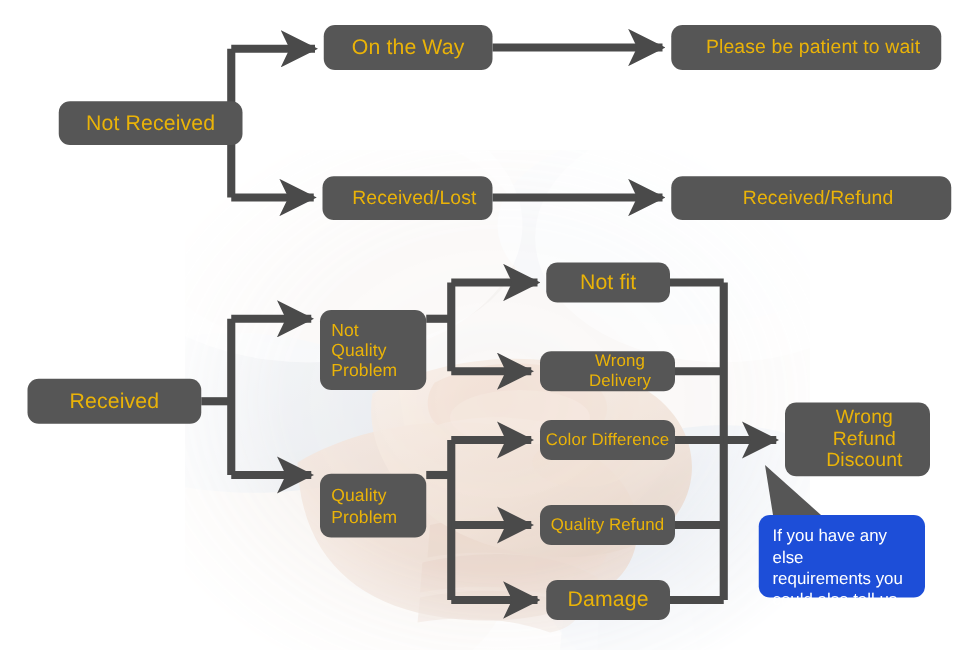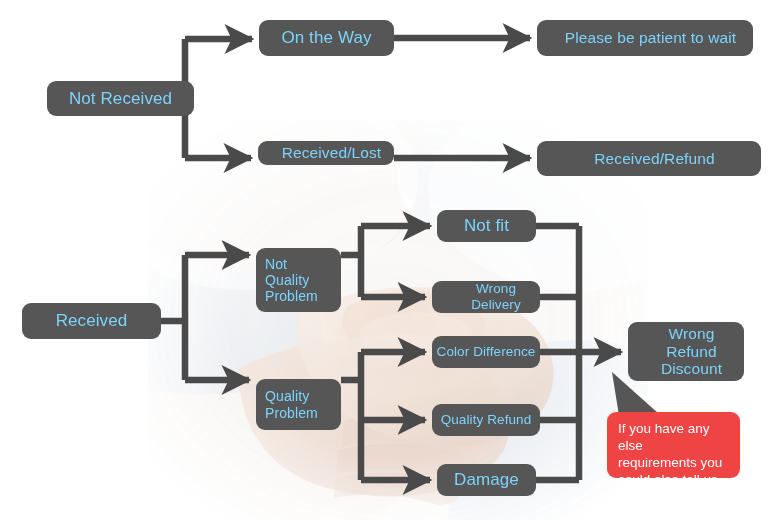--- a/index.html
+++ b/index.html
@@ -36,21 +36,21 @@
     position: absolute;
     left: 0; top: 0;
     width: 780px; height: 520px;
     pointer-events: none;
   }
 
   
   .node {
     position: absolute;
     background: #565656;
-    color: #7dd3fc;
+    color: #eab308;
     border-radius: 9px;
     box-sizing: border-box;
     display: flex;
     align-items: center;
     justify-content: center;
     text-align: center;
     line-height: 1.16;
     letter-spacing: 0.1px;
     white-space: pre-line;
     -webkit-font-smoothing: antialiased;
@@ -62,21 +62,21 @@
   }
 
   .sz-lg  { font-size: 17px; }
   .sz-md  { font-size: 15.5px; padding-left: 11px; }
   .sz-sm  { font-size: 14px; }
   .sz-xs  { font-size: 13.5px; }
 
   
   #callout-note {
     position: absolute;
-    background: #ef4444;
+    background: #1d4ed8;
     color: #ffffff;
     border-radius: 9px;
     box-sizing: border-box;
     font-size: 13.5px;
     line-height: 1.26;
     padding: 8px 9px 7px 11px;
     white-space: pre-line;
     text-align: left;
   }
   #callout-tail {
@@ -204,21 +204,21 @@
       <path d="M 536 480 L 579 480"></path>
       <path d="M 579 226 L 579 480"></path>
       <path d="M 579 352 L 621 352" marker-end="url(#ah)"></path>
     </g>
   </svg>
 
   <div class="node sz-lg" style="left:24px;  top:81px;  width:147px; height:35px;margin-left:23px;">Not Received</div>
 
   <div class="node sz-lg" style="left:259px; top:20px;  width:135px; height:36px;">On the Way</div>
 
-  <div class="node sz-md" style="left:258px; top:141px; width:136px; height:24px;">Received/Lost</div>
+  <div class="node sz-md" style="left:258px; top:141px; width:136px; height:35px;">Received/Lost</div>
 
   <div class="node sz-md" style="left:537px; top:20px;  width:216px; height:36px;">Please be patient to wait</div>
 
   <div class="node sz-md" style="left:537px; top:141px; width:224px; height:35px;">Received/Refund</div>
 
   <div class="node sz-lg" style="left:22px;  top:303px; width:139px; height:36px;">Received</div>
 
   <div class="node sz-sm left-align" style="left:256px; top:224px; width:85px; height:64px; padding-left:9px;">Not
 Quality
 Problem</div>

